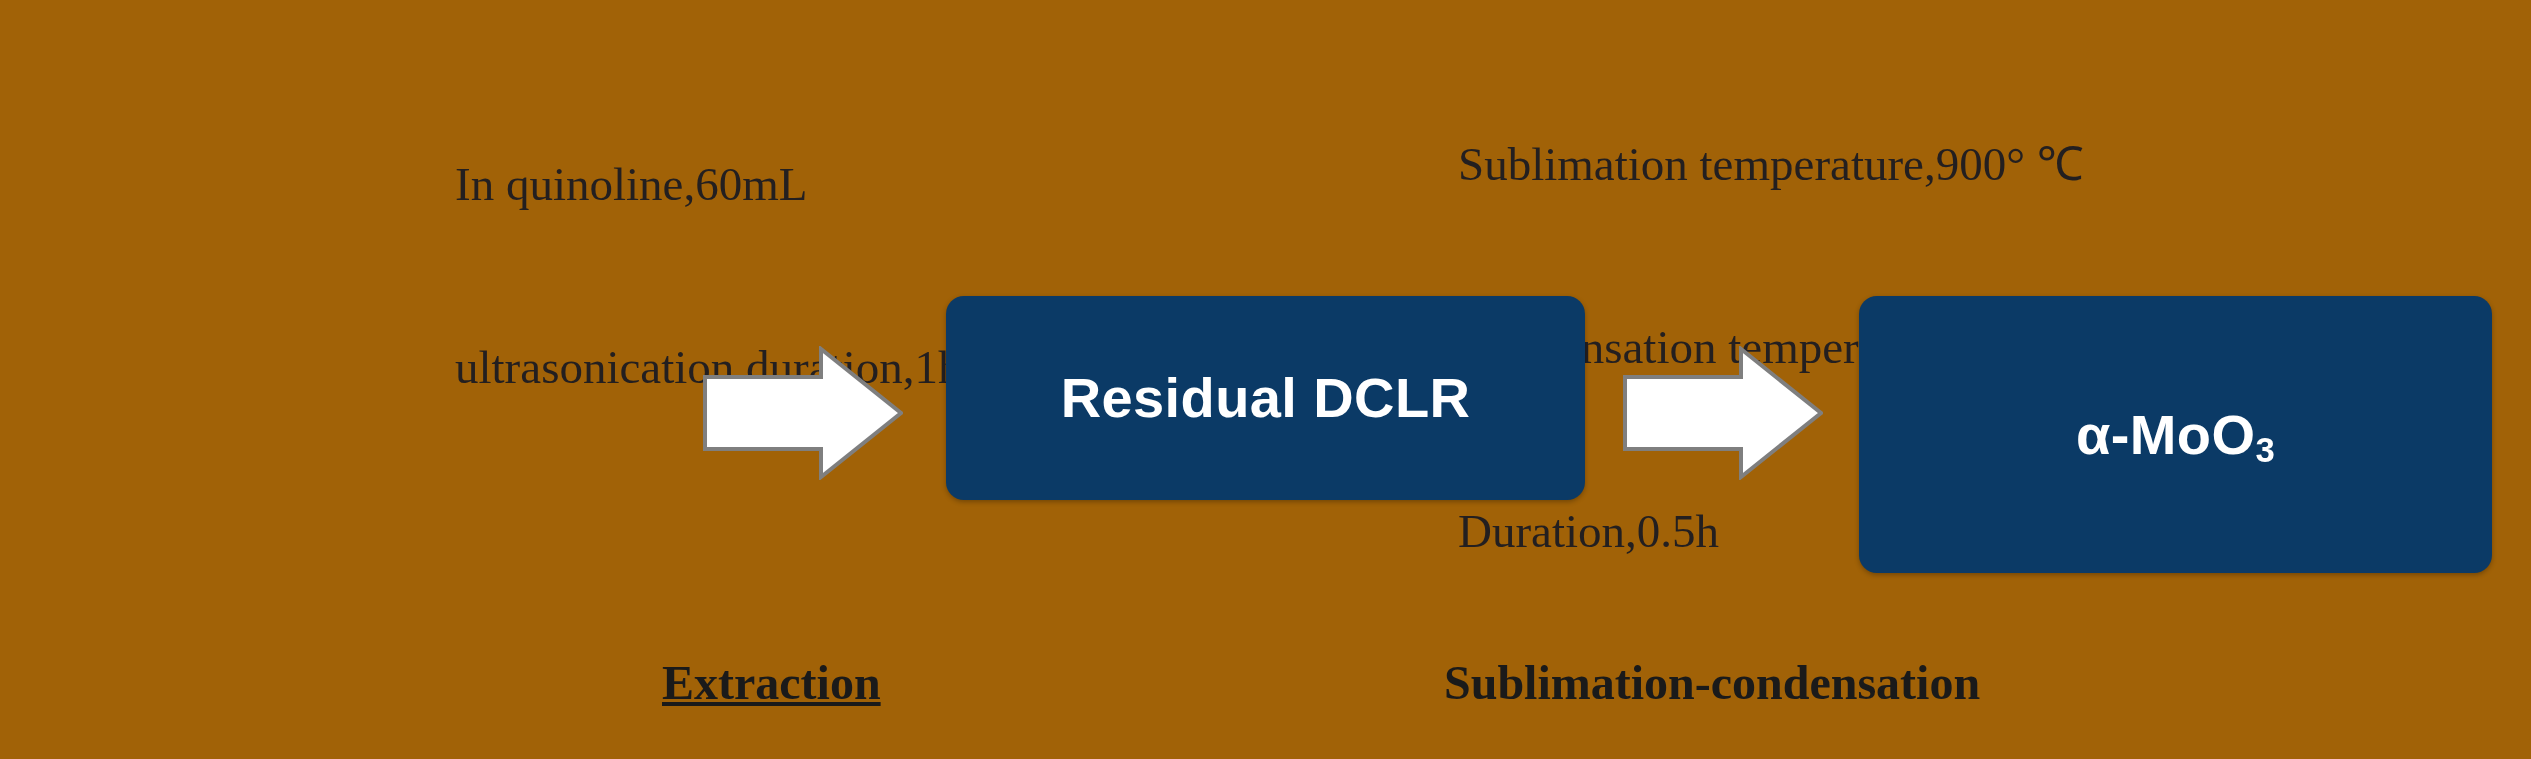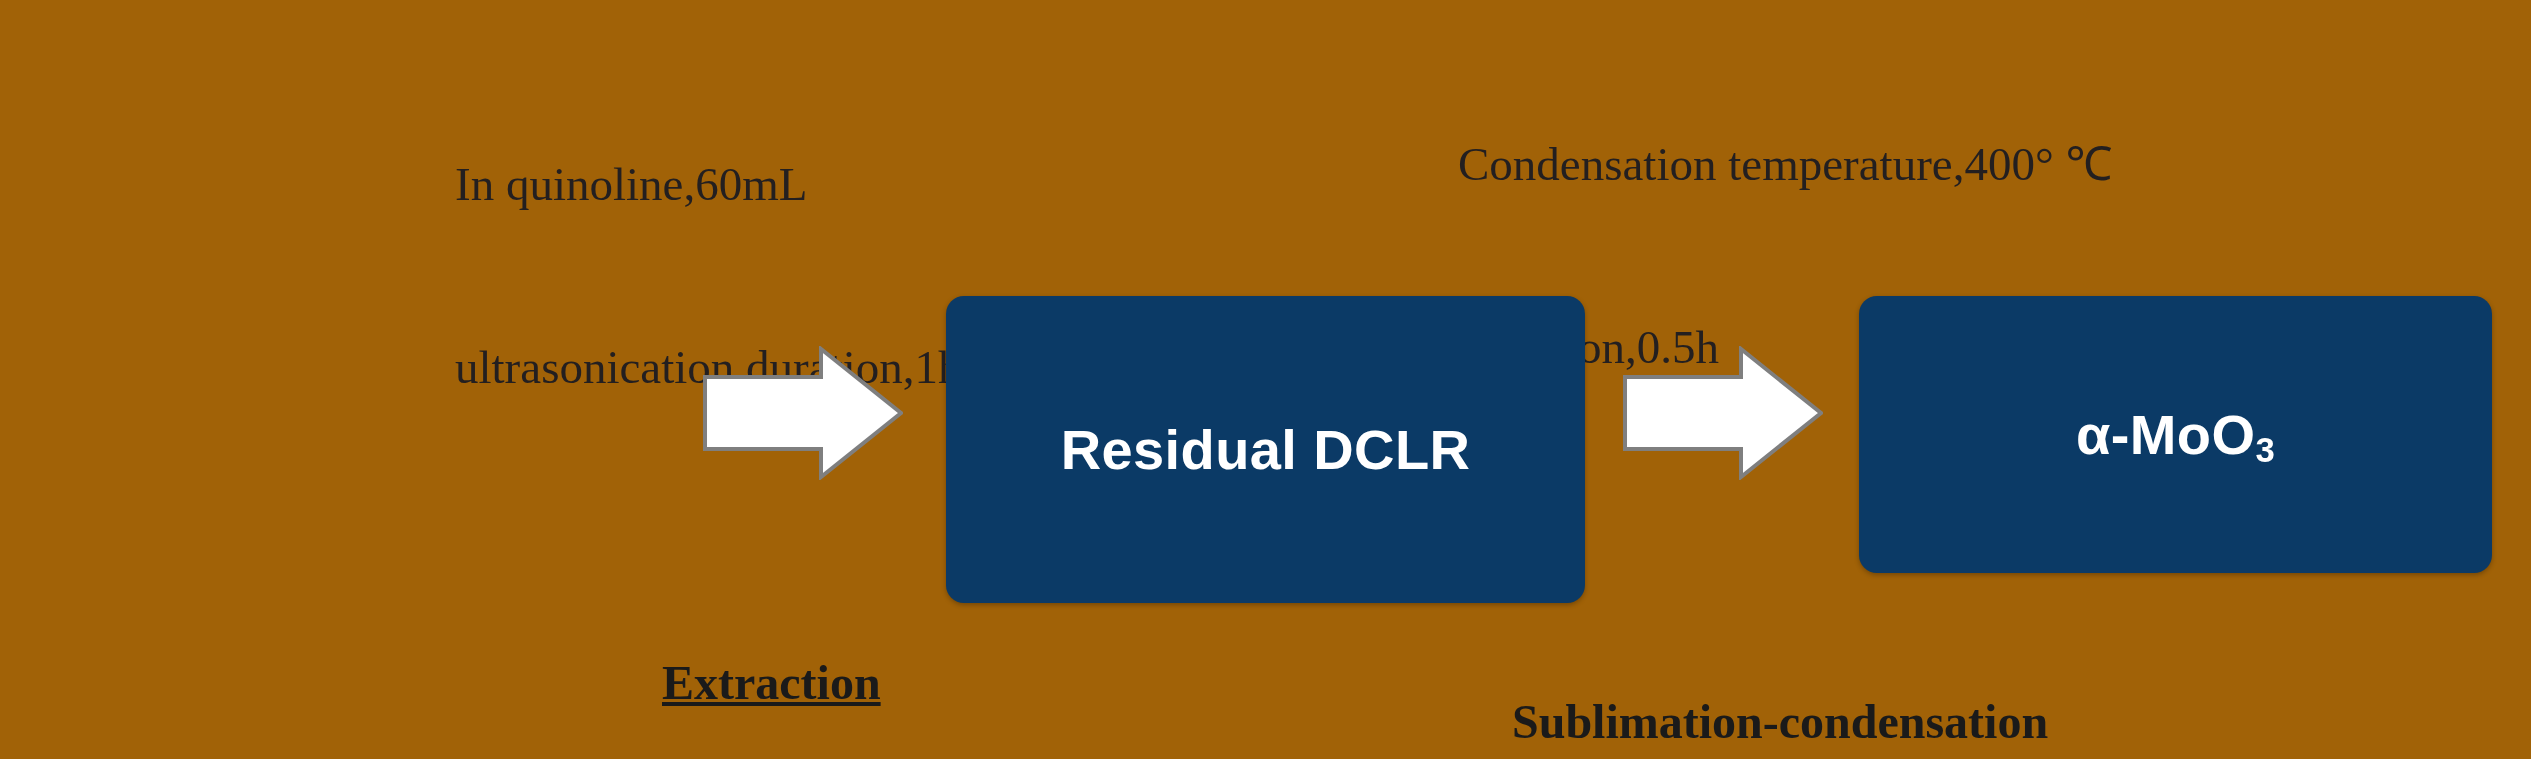--- a/index.html
+++ b/index.html
@@ -39,21 +39,21 @@
     white-space: nowrap;
   }
   .proc-label sub {
     font-size: 0.62em;
     vertical-align: baseline;
     position: relative;
     top: 0.24em;
   }
 
   #box-original { left: 33px;   top: 296px; width: 649px; height: 247px; }
-  #box-residual { left: 946px;  top: 296px; width: 639px; height: 307px; }
+  #box-residual { left: 946px;  top: 296px; width: 639px; height: 204px; }
   #box-product  { left: 1859px; top: 296px; width: 633px; height: 277px; }
 
   
   .arrow {
     position: absolute;
   }
   #arrow-1 { left: 703px;  top: 346px; width: 200px; height: 134px; }
   #arrow-2 { left: 1623px; top: 346px; width: 200px; height: 134px; }
 
   
@@ -71,33 +71,34 @@
   
   .step-caption {
     position: absolute;
     font-family: "Liberation Serif", serif;
     font-weight: bold;
     font-size: 48px;
     color: #1a1a1a;
     white-space: nowrap;
   }
   #caption-extraction  { left: 662px;  top: 655px; text-decoration: underline; }
-  #caption-sublimation { left: 1512px; top: 655px; margin-top: 39px; }
+  #caption-sublimation { left: 1444px; top: 655px; }
 </style>
 </head>
 <body>
 
 <div id="canvas">
 
   <div class="annot" id="annot-extraction">
     <div>In quinoline,60mL</div>
     <div>ultrasonication duration,1h</div>
   </div>
 
   <div class="annot" id="annot-sublimation">
+    <div>Sublimation temperature,900° ℃</div>
     <div>Condensation temperature,400° ℃</div>
     <div>Duration,0.5h</div>
   </div>
 
 
   <div class="arrow" id="arrow-1">
     <svg viewBox="0 0 200 134" width="200" height="134">
       <polygon points="2,31 118,31 118,3 198,67 118,131 118,103 2,103" fill="#ffffff" stroke="#7f7f7f" stroke-width="4" stroke-linejoin="miter"></polygon>
     </svg>
   </div>

